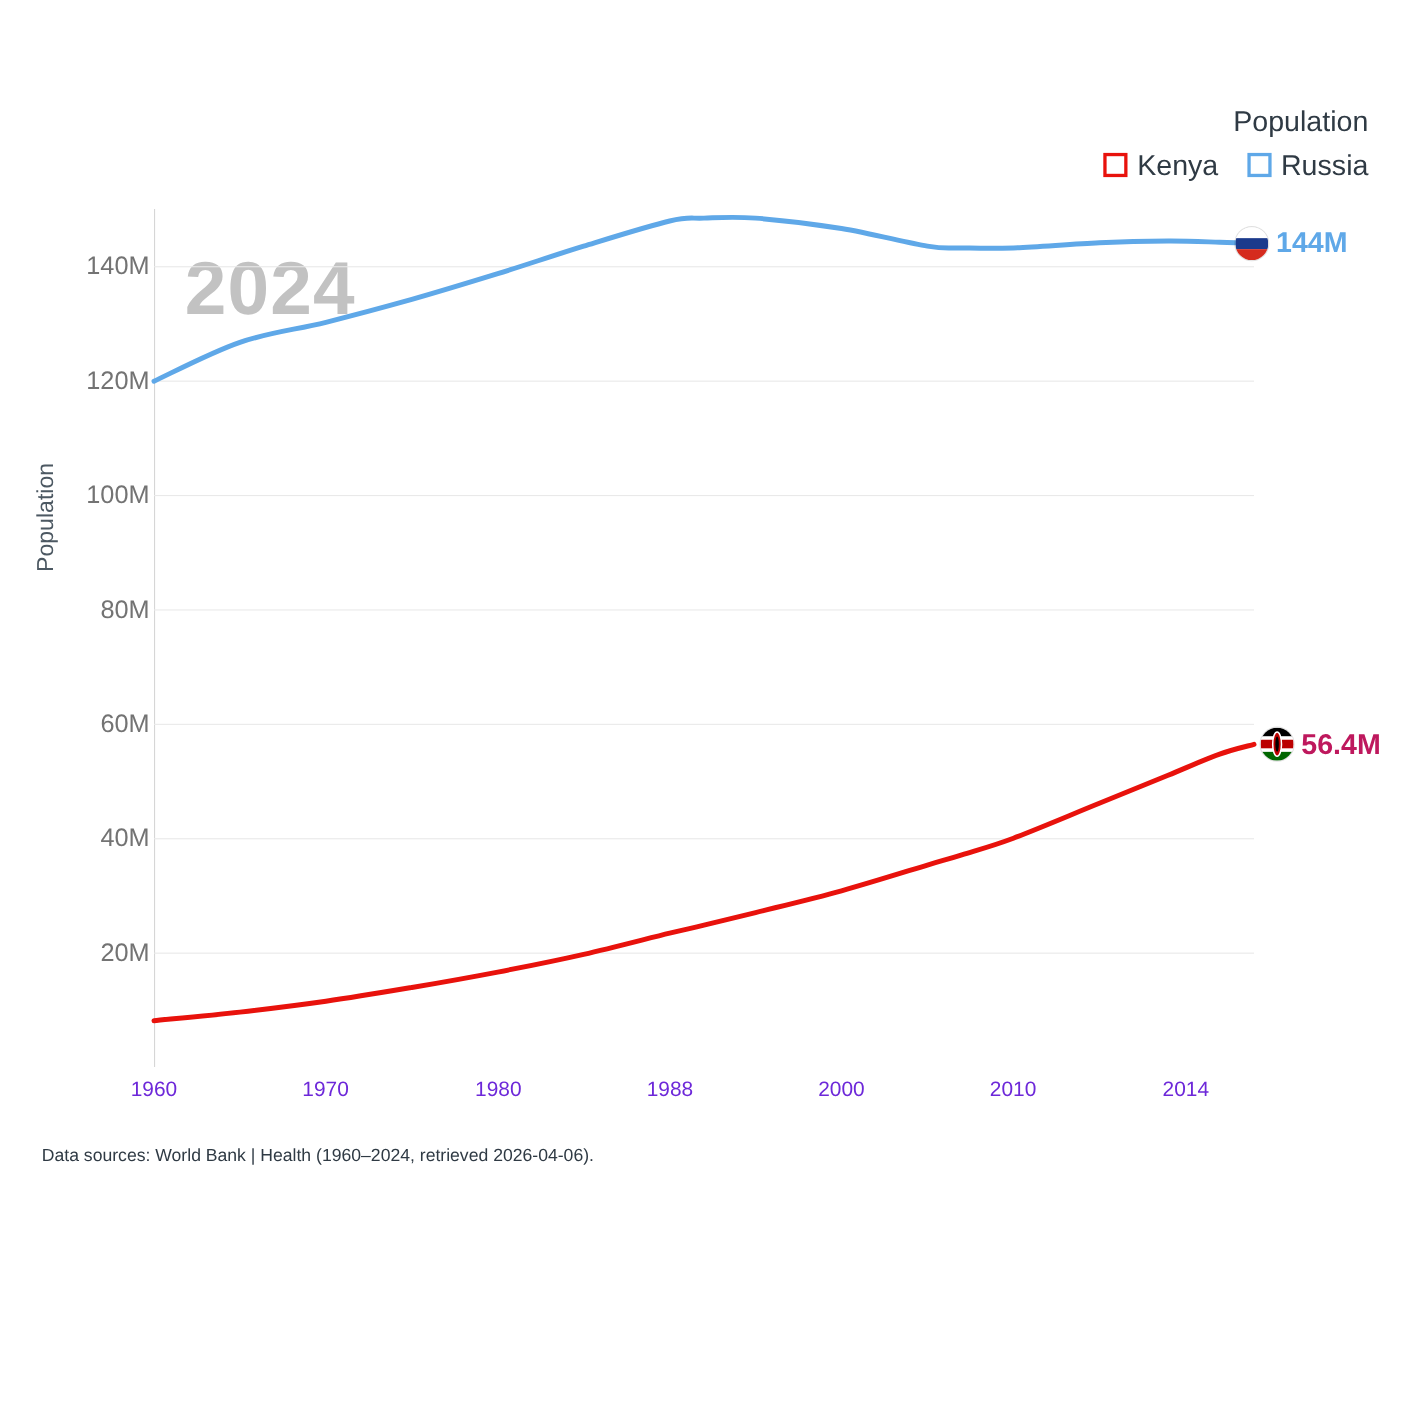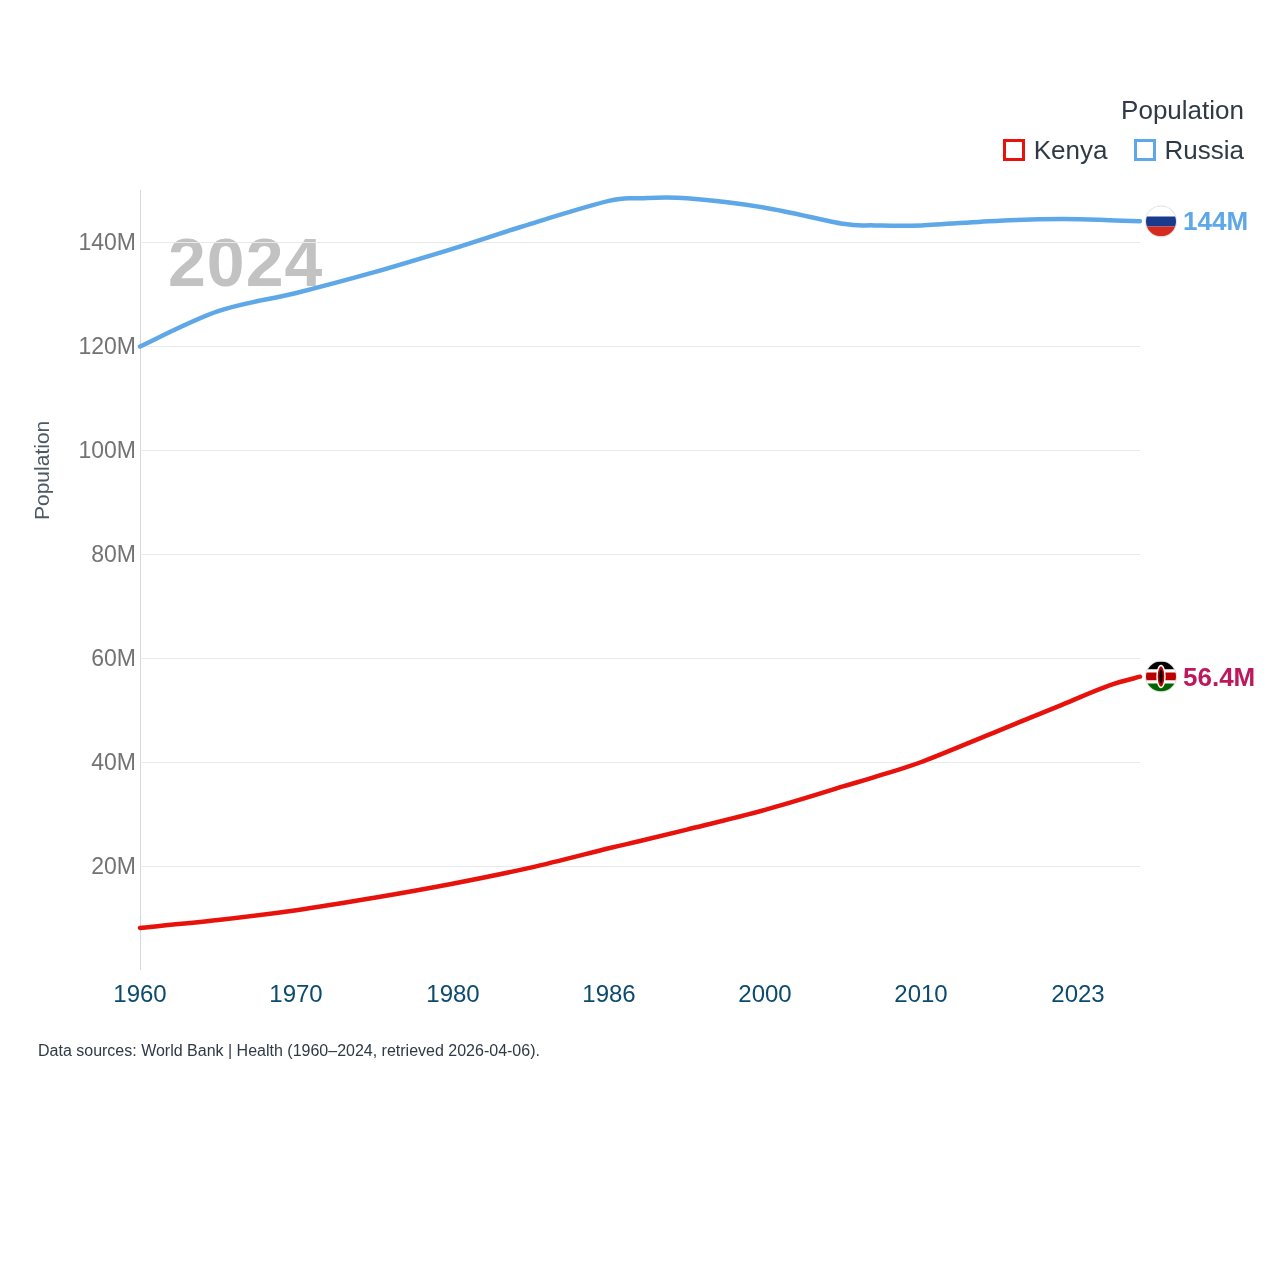--- a/index.html
+++ b/index.html
@@ -85,22 +85,22 @@
     right: 1004px;
     transform: translateY(-50%);
     font-size: 23px;
     color: #737373;
     white-space: nowrap;
   }
   .xtick {
     position: absolute;
     top: 790px;
     transform: translateX(-50%);
-    font-size: 24px;
-    color: #0c4a6e;
+    font-size: 19px;
+    color: #6d28d9;
     white-space: nowrap;
   }
   .ylabel {
     position: absolute;
     left: 30px;
     top: 520px;
     transform: rotate(-90deg);
     transform-origin: left top;
     font-size: 21px;
     color: #4c5862;
@@ -188,32 +188,32 @@
     <div class="ytick" style="top:572px">40M</div>
     <div class="ytick" style="top:468px">60M</div>
     <div class="ytick" style="top:364px">80M</div>
     <div class="ytick" style="top:260px">100M</div>
     <div class="ytick" style="top:156px">120M</div>
     <div class="ytick" style="top:52px">140M</div>
 
     <div class="xtick" style="left:0px">1960</div>
     <div class="xtick" style="left:156px">1970</div>
     <div class="xtick" style="left:313px">1980</div>
-    <div class="xtick" style="left:469px">1986</div>
+    <div class="xtick" style="left:469px">1988</div>
     <div class="xtick" style="left:625px">2000</div>
     <div class="xtick" style="left:781px">2010</div>
-    <div class="xtick" style="left:938px">2023</div>
+    <div class="xtick" style="left:938px">2014</div>
 
     <svg width="1000" height="780" viewBox="0 0 1000 780" style="position:absolute;left:0;top:0;overflow:visible">
         <path d="M0.0,156.5 C13.0,150.6 52.1,130.1 78.1,121.2 C104.2,112.2 130.2,109.5 156.3,103.0 C182.3,96.5 208.3,89.5 234.4,82.2 C260.4,74.8 286.5,66.8 312.5,58.8 C338.5,50.7 364.6,41.8 390.6,33.8 C416.7,25.8 450.5,15.2 468.8,10.9 C487.0,6.7 487.0,8.8 500.0,8.3 C513.0,7.9 526.0,6.8 546.9,8.3 C567.7,9.9 599.0,13.4 625.0,17.7 C651.0,21.9 684.9,30.9 703.1,33.8 C721.4,36.7 721.4,35.1 734.4,35.4 C747.4,35.6 760.4,36.1 781.3,35.4 C802.1,34.6 835.9,31.7 859.4,30.7 C882.8,29.6 903.6,29.2 921.9,29.1 C940.1,29.0 955.7,29.8 968.8,30.2 C981.8,30.5 994.8,31.0 1000.0,31.2" fill="none" stroke="#5fa8e8" stroke-width="4.5" stroke-linecap="round" stroke-linejoin="round"></path>
         <path d="M0.0,737.9 C13.0,736.6 52.1,733.0 78.1,730.1 C104.2,727.1 130.2,723.9 156.3,720.2 C182.3,716.5 208.3,712.1 234.4,707.7 C260.4,703.3 286.5,698.7 312.5,693.7 C338.5,688.7 364.6,683.5 390.6,677.6 C416.7,671.7 450.5,662.7 468.8,658.3 C487.0,653.9 487.0,654.2 500.0,651.0 C513.0,647.9 526.0,644.8 546.9,639.6 C567.7,634.4 599.0,627.0 625.0,619.8 C651.0,612.6 684.9,601.9 703.1,596.4 C721.4,591.0 721.4,591.2 734.4,587.1 C747.4,583.0 760.4,579.8 781.3,572.0 C802.1,564.2 835.9,549.8 859.4,540.3 C882.8,530.7 903.6,522.3 921.9,514.8 C940.1,507.3 955.7,500.2 968.8,495.6 C981.8,490.9 994.8,488.2 1000.0,486.7" fill="none" stroke="#e8120c" stroke-width="4.5" stroke-linecap="round" stroke-linejoin="round"></path>
       </svg>
   </div>
 
-  <div class="endpoint" style="left: 1146px; top: 221.2px;">
+  <div class="endpoint" style="left: 1123px; top: 221.2px;">
     <span class="flag">
       <svg width="30" height="30" viewBox="0 0 30 30">
         <rect x="0" y="0" width="30" height="10" fill="#ffffff"></rect>
         <rect x="0" y="10" width="30" height="10" fill="#1b3a8c"></rect>
         <rect x="0" y="20" width="30" height="10" fill="#d52b1e"></rect>
       </svg>
     </span>
     <span class="endpoint-value" style="color:#5fa8e8">144M</span>
   </div>
 

